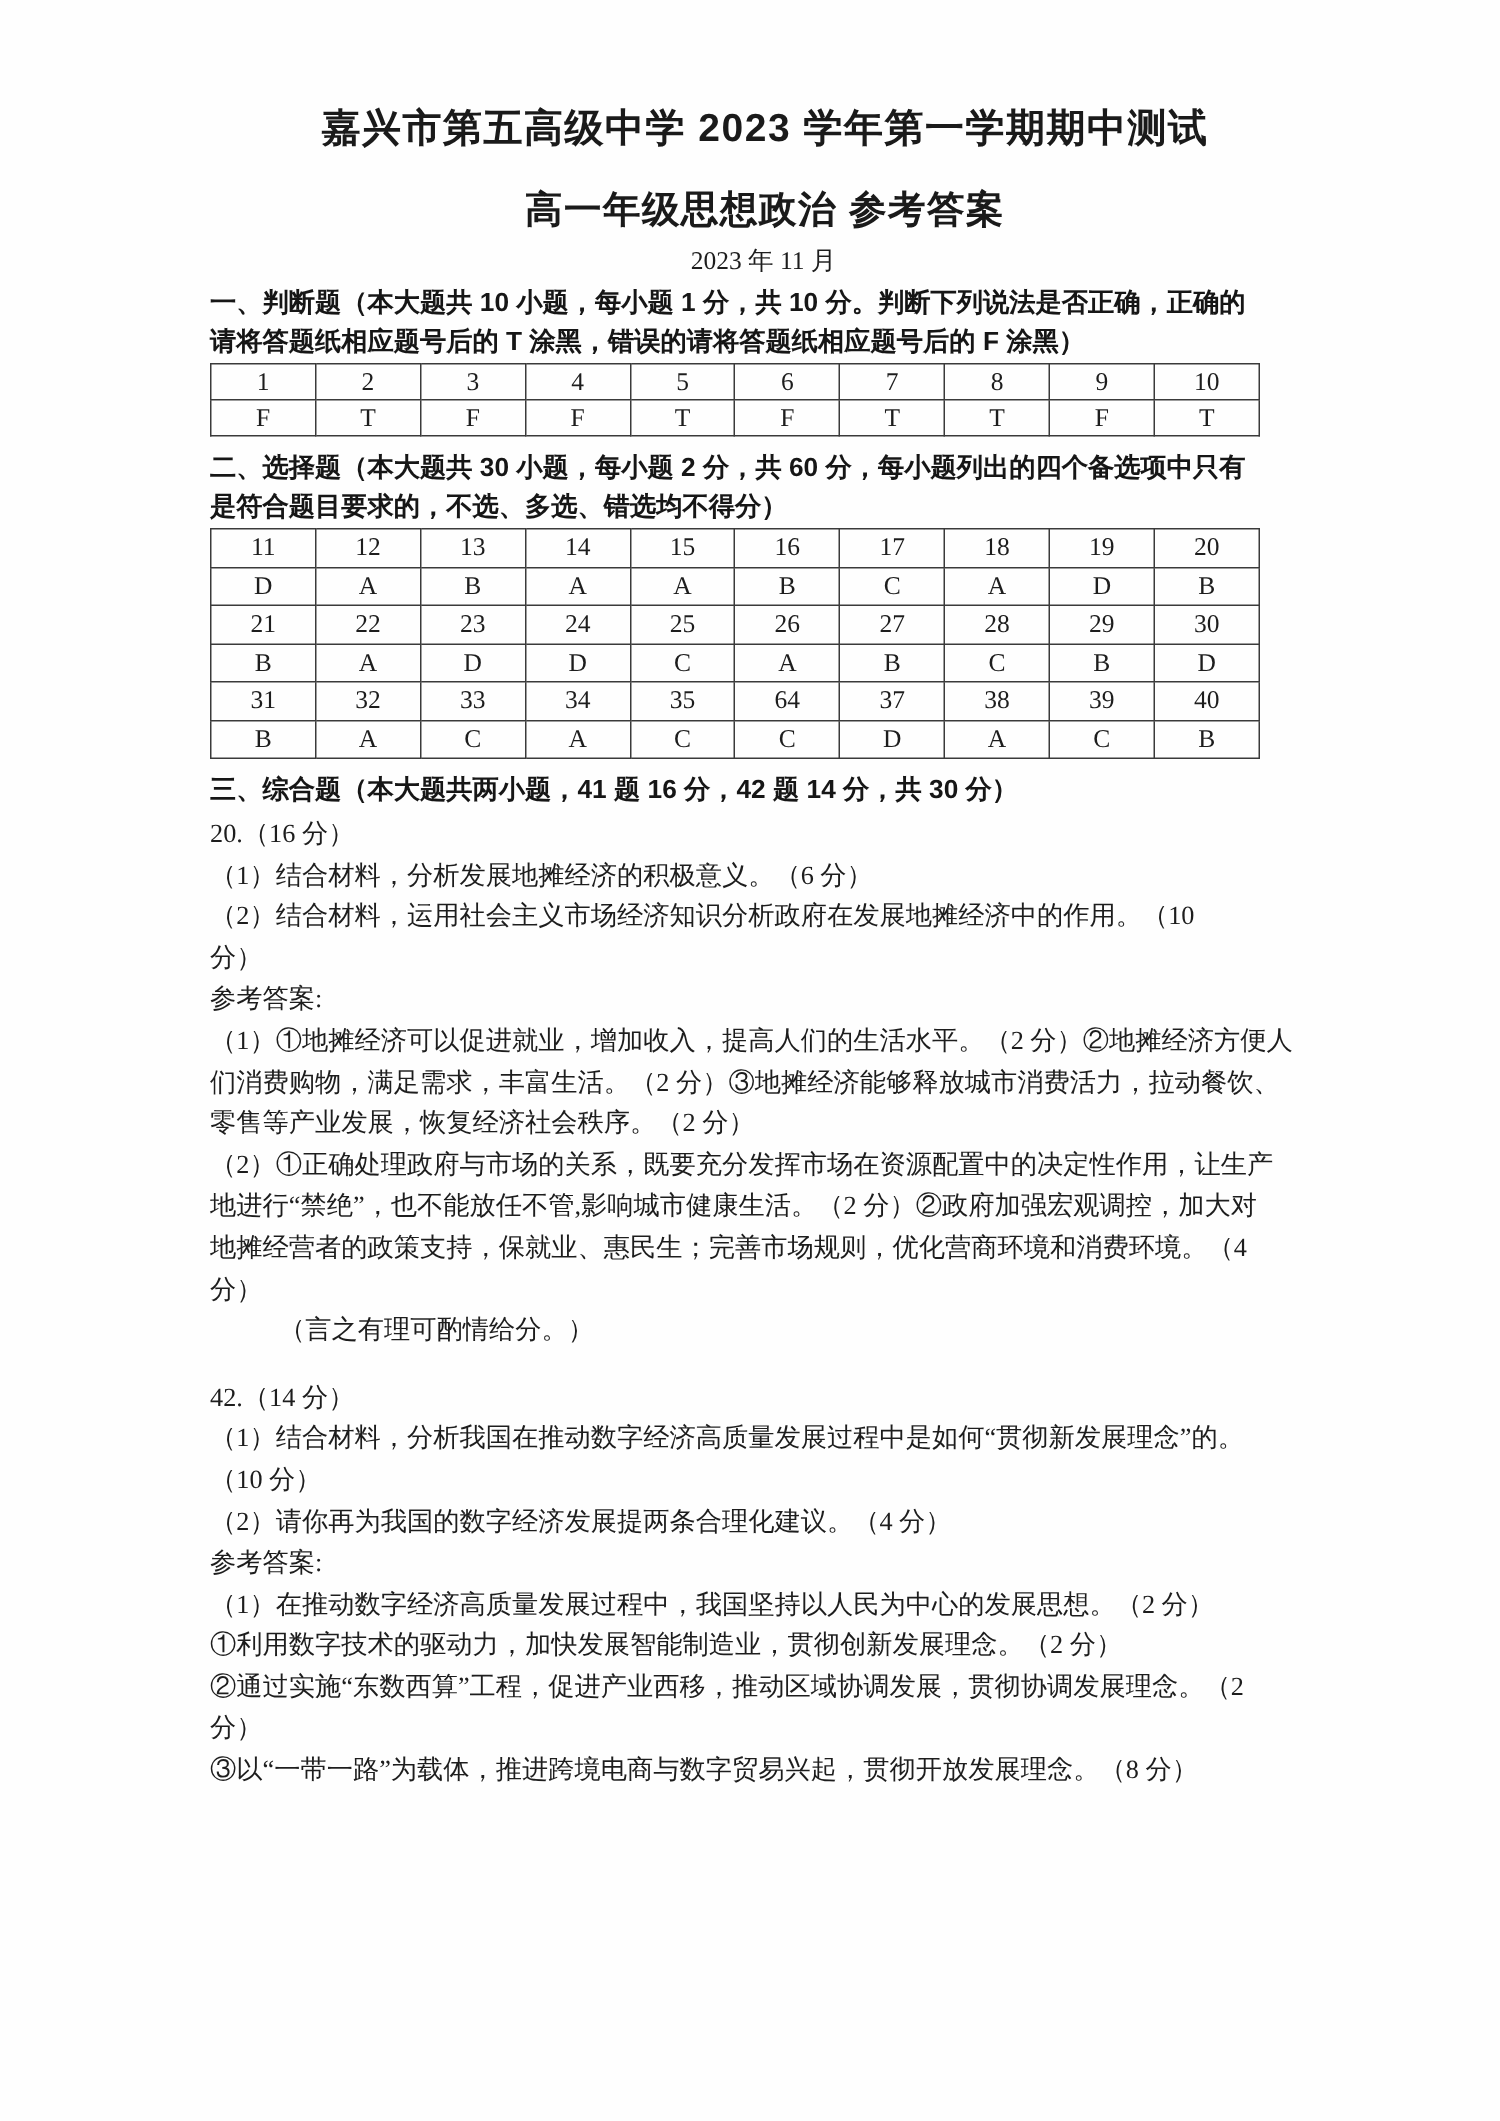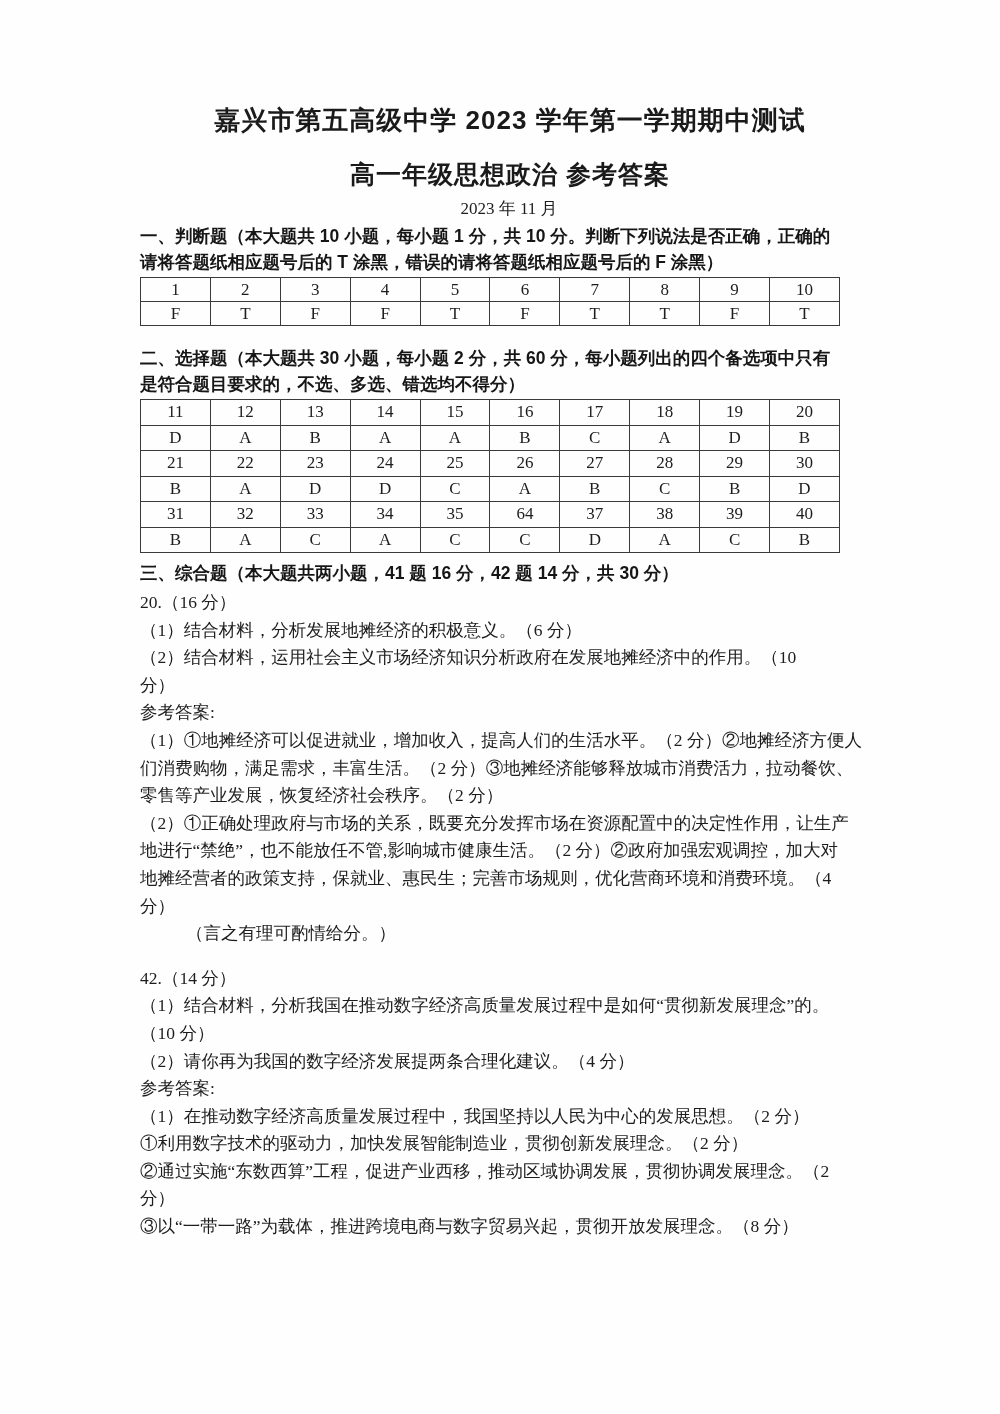--- a/index.html
+++ b/index.html
@@ -11,21 +11,21 @@
     position: relative;
     width: 1000px;
     height: 1414px;
     background: #fefefe;
     color: #1d1d1d;
     overflow: hidden;
   }
   .content {
     width: 740px;
     margin-left: 140px;
-    padding-top: 103px;
+    padding-top: 68px;
     font-family: "Liberation Serif", "DejaVu Serif", serif;
   }
   .title {
     margin: 0 0 20px 0;
     text-align: center;
     font-family: "Liberation Sans", "DejaVu Sans", sans-serif;
     font-weight: bold;
     font-size: 26px;
     letter-spacing: 1px;
     color: #1a1a1a;
@@ -63,21 +63,21 @@
     border: 1px solid #3a3a3a;
     text-align: center;
     vertical-align: middle;
     font-family: "Liberation Serif", "DejaVu Serif", serif;
     font-size: 17px;
     padding: 0;
   }
   .t1 td { height: 23px; }
   .t2 td { height: 24.5px; }
   .t2 { margin-bottom: 6px; }
-  .mt { margin-top: 19px; }
+  .mt { margin-top: 7px; }
   .bline {
     font-size: 17.5px;
     line-height: 27.6px;
     white-space: pre-wrap;
     color: #1d1d1d;
   }
   .bline.indent { padding-left: 46px; }
   .q42-block { margin-top: 17px; }
 </style>
 </head>

